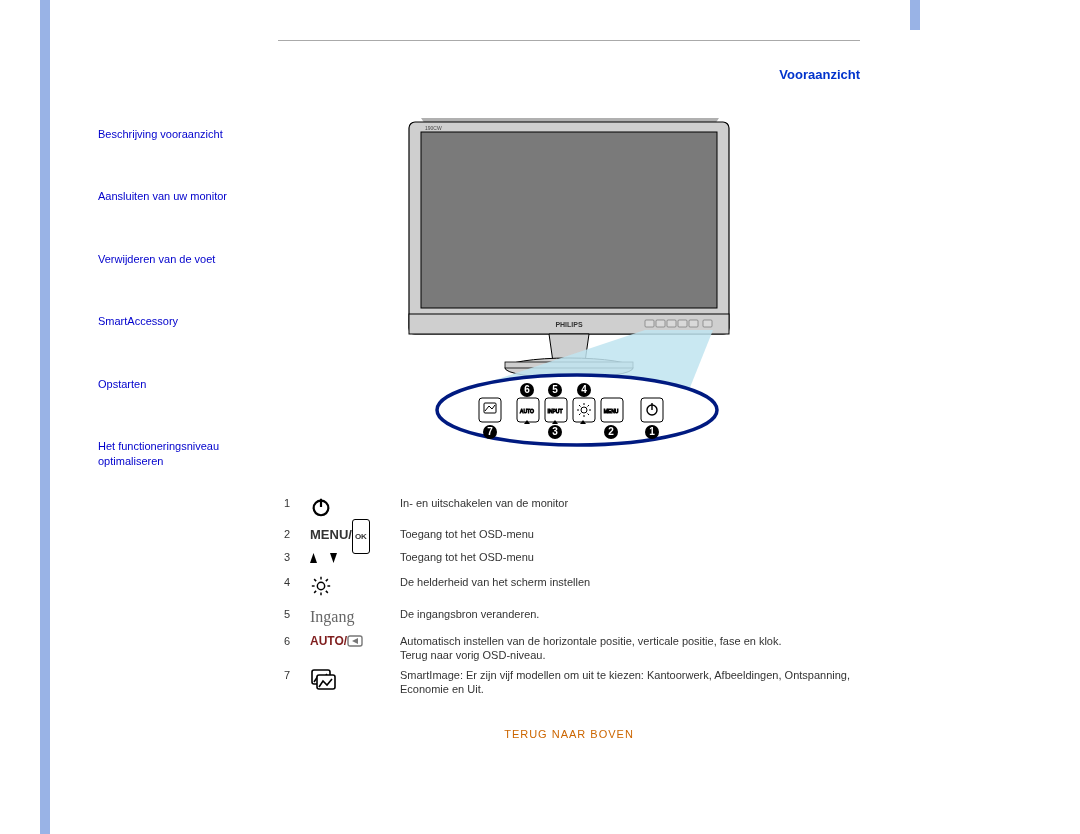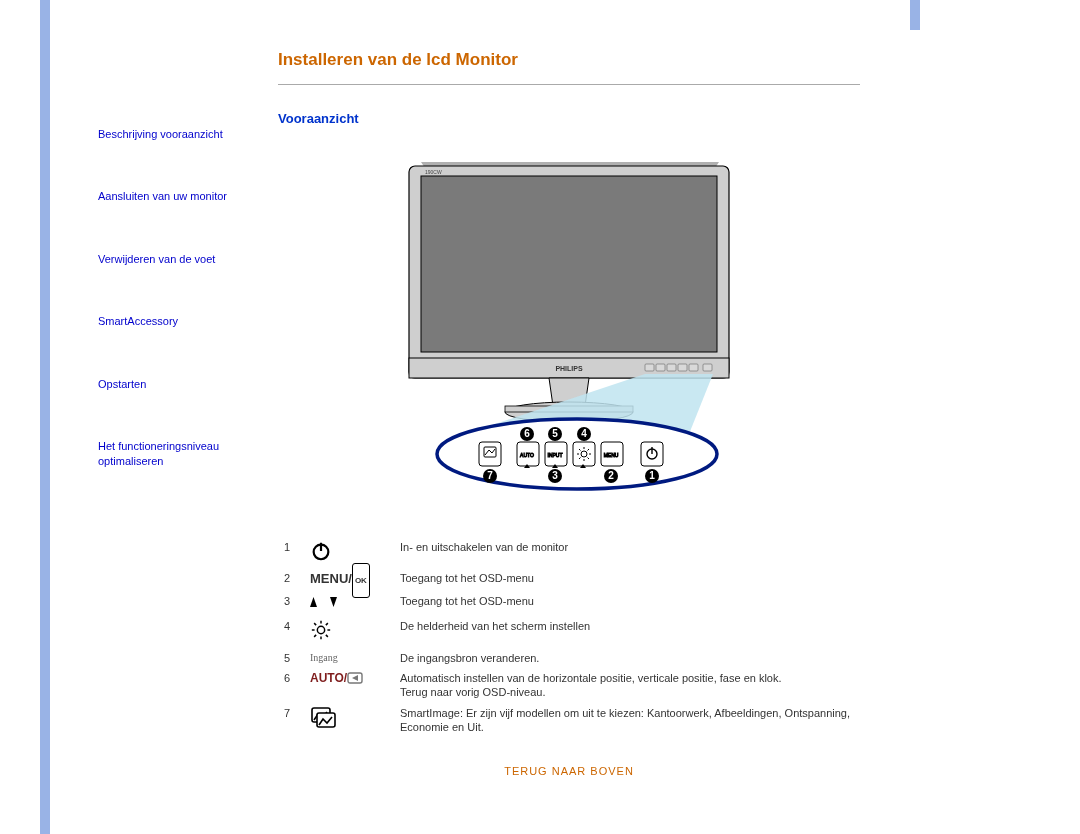--- a/index.html
+++ b/index.html
@@ -65,20 +65,21 @@
   hr.divider {
     border: none;
     border-top: 1px solid #aaa;
     margin: 0 0 26px 0;
   }
   h2 {
     color: #0033cc;
     font-size: 13px;
     font-weight: bold;
     margin: 0 0 18px 0;
+    text-align: right;
   }
   .monitor-wrap {
     text-align: center;
     margin-bottom: 30px;
   }
   .controls-table {
     width: 100%;
     border-collapse: collapse;
     font-size: 11px;
   }
@@ -91,41 +92,40 @@
   .controls-table td:nth-child(2) { width: 90px; }
   .back-to-top {
     text-align: center;
     color: #cc6600;
     font-size: 11px;
     letter-spacing: 1px;
     margin-top: 28px;
   }
   .back-to-top a { color: #cc6600; text-decoration: none; }
   .icon-cell { font-weight: bold; }
-  .icon-ingang { color: #666; font-family: Georgia, serif; font-size: 10px; }
+  .icon-ingang { color: #666; font-family: Georgia, serif; font-size: 16px; }
 </style>
 </head>
 <body>
 
 <div class="page">
   <div class="left-bar"></div>
   <div class="right-bar"></div>
 
   <div class="content-wrap">
     <nav class="sidebar">
       <a href="#">Beschrijving vooraanzicht</a>
       <a href="#">Aansluiten van uw monitor</a>
       <a href="#">Verwijderen van de voet</a>
       <a href="#">SmartAccessory</a>
       <a href="#">Opstarten</a>
       <a href="#">Het functioneringsniveau optimaliseren</a>
     </nav>
 
     <div class="main">
-      <h1>Installeren van de lcd Monitor</h1>
       <hr class="divider">
       <h2>Vooraanzicht</h2>
 
       <div class="monitor-wrap">
         <svg viewBox="0 0 360 360" width="360" height="360">
 
           <polygon points="32,18 330,18 326,24 36,24" fill="#b0b0b0"></polygon>
 
           <rect x="20" y="22" width="320" height="212" rx="6" ry="6" fill="#cfcfcf" stroke="#000" stroke-width="1.2"></rect>
 

